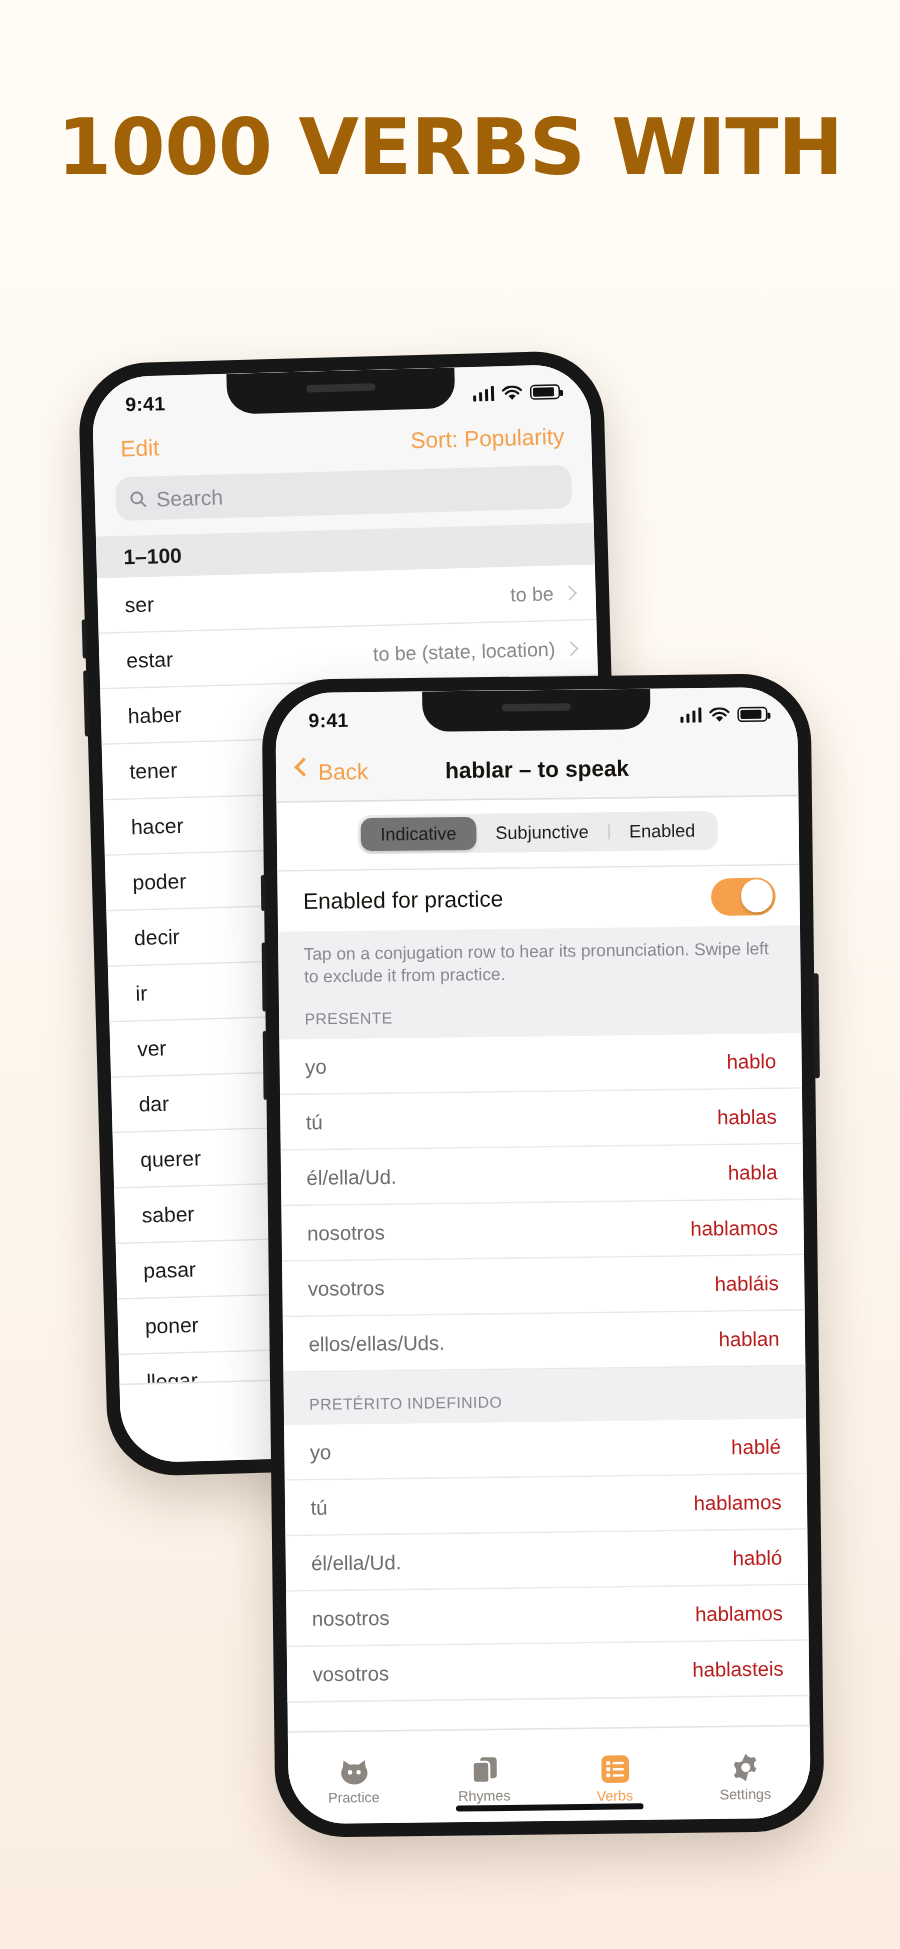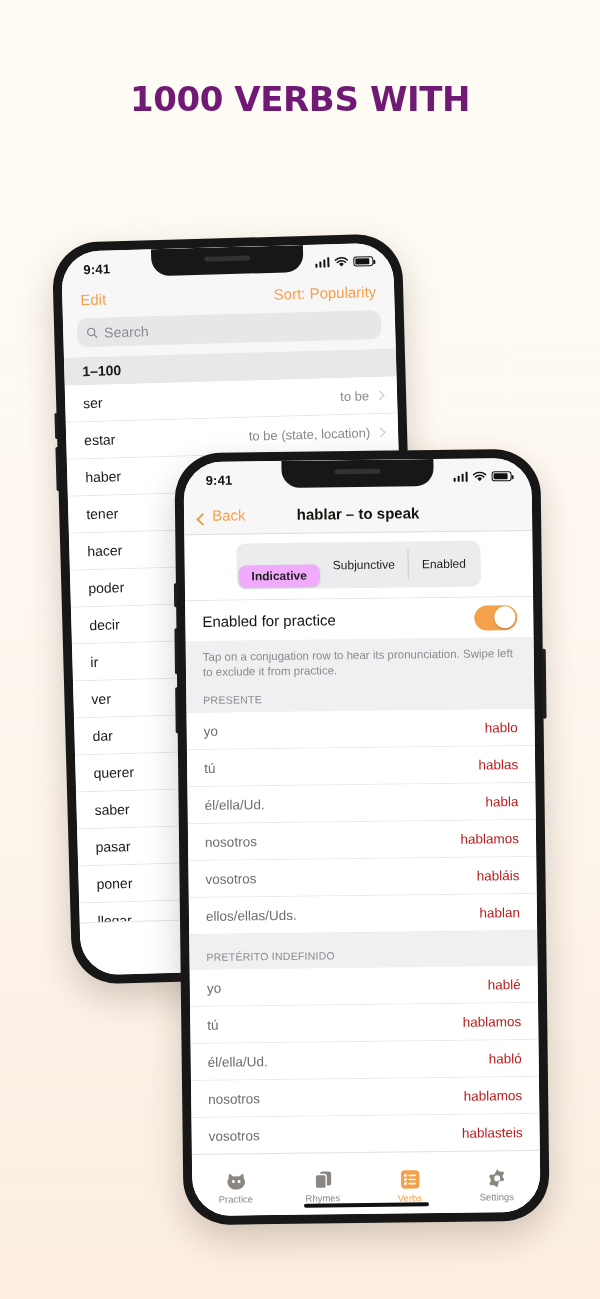--- a/index.html
+++ b/index.html
@@ -16,24 +16,24 @@
     -webkit-font-smoothing: antialiased;
   }
 
   
   .headline {
     position: absolute;
     top: 72px;
     left: 0;
     width: 600px;
     text-align: center;
-    color: #701a75;
+    color: #a16207;
     font-family: "DejaVu Sans", sans-serif;
     font-weight: bold;
-    font-size: 34px;
+    font-size: 52px;
     line-height: 54px;
     letter-spacing: -0.4px;
   }
   .headline .l2 { display: block; }
 
   
   .phone {
     position: absolute;
     background: #171717;
     border-radius: 46px;
@@ -224,21 +224,21 @@
   }
   .navbar .title {
     font-size: 15px;
     font-weight: bold;
     color: #16130f;
   }
   .backbtn {
     position: absolute;
     left: 14px;
     display: flex;
-    align-items: flex-end;
+    align-items: flex-start;
     gap: 5px;
     color: #F5A04A;
     font-size: 15px;
   }
   .backchev {
     width: 7px; height: 7px;
     border-left: 2.2px solid #F5A04A;
     border-bottom: 2.2px solid #F5A04A;
     transform: rotate(45deg);
     margin-top: 0px;
@@ -259,24 +259,23 @@
   }
   .seg {
     font-size: 12px;
     color: #1d1d1f;
     padding: 4px 13px;
     border-radius: 7px;
     display: flex;
     align-items: center;
   }
   .seg.on {
-    background: #f0abfc;
-    font-weight: bold;
+    background: #737373;
+    font-weight: normal;
     box-shadow: 0 1px 2px rgba(0,0,0,0.17);
-    margin-top: 20px;
   }
   .segdiv { width: 1px; background: #c9c9cd; margin: 6px 0; }
 
   .switchrow {
     background: #fff;
     height: 40px;
     display: flex;
     align-items: center;
     justify-content: space-between;
     padding: 0 16px 0 17px;

